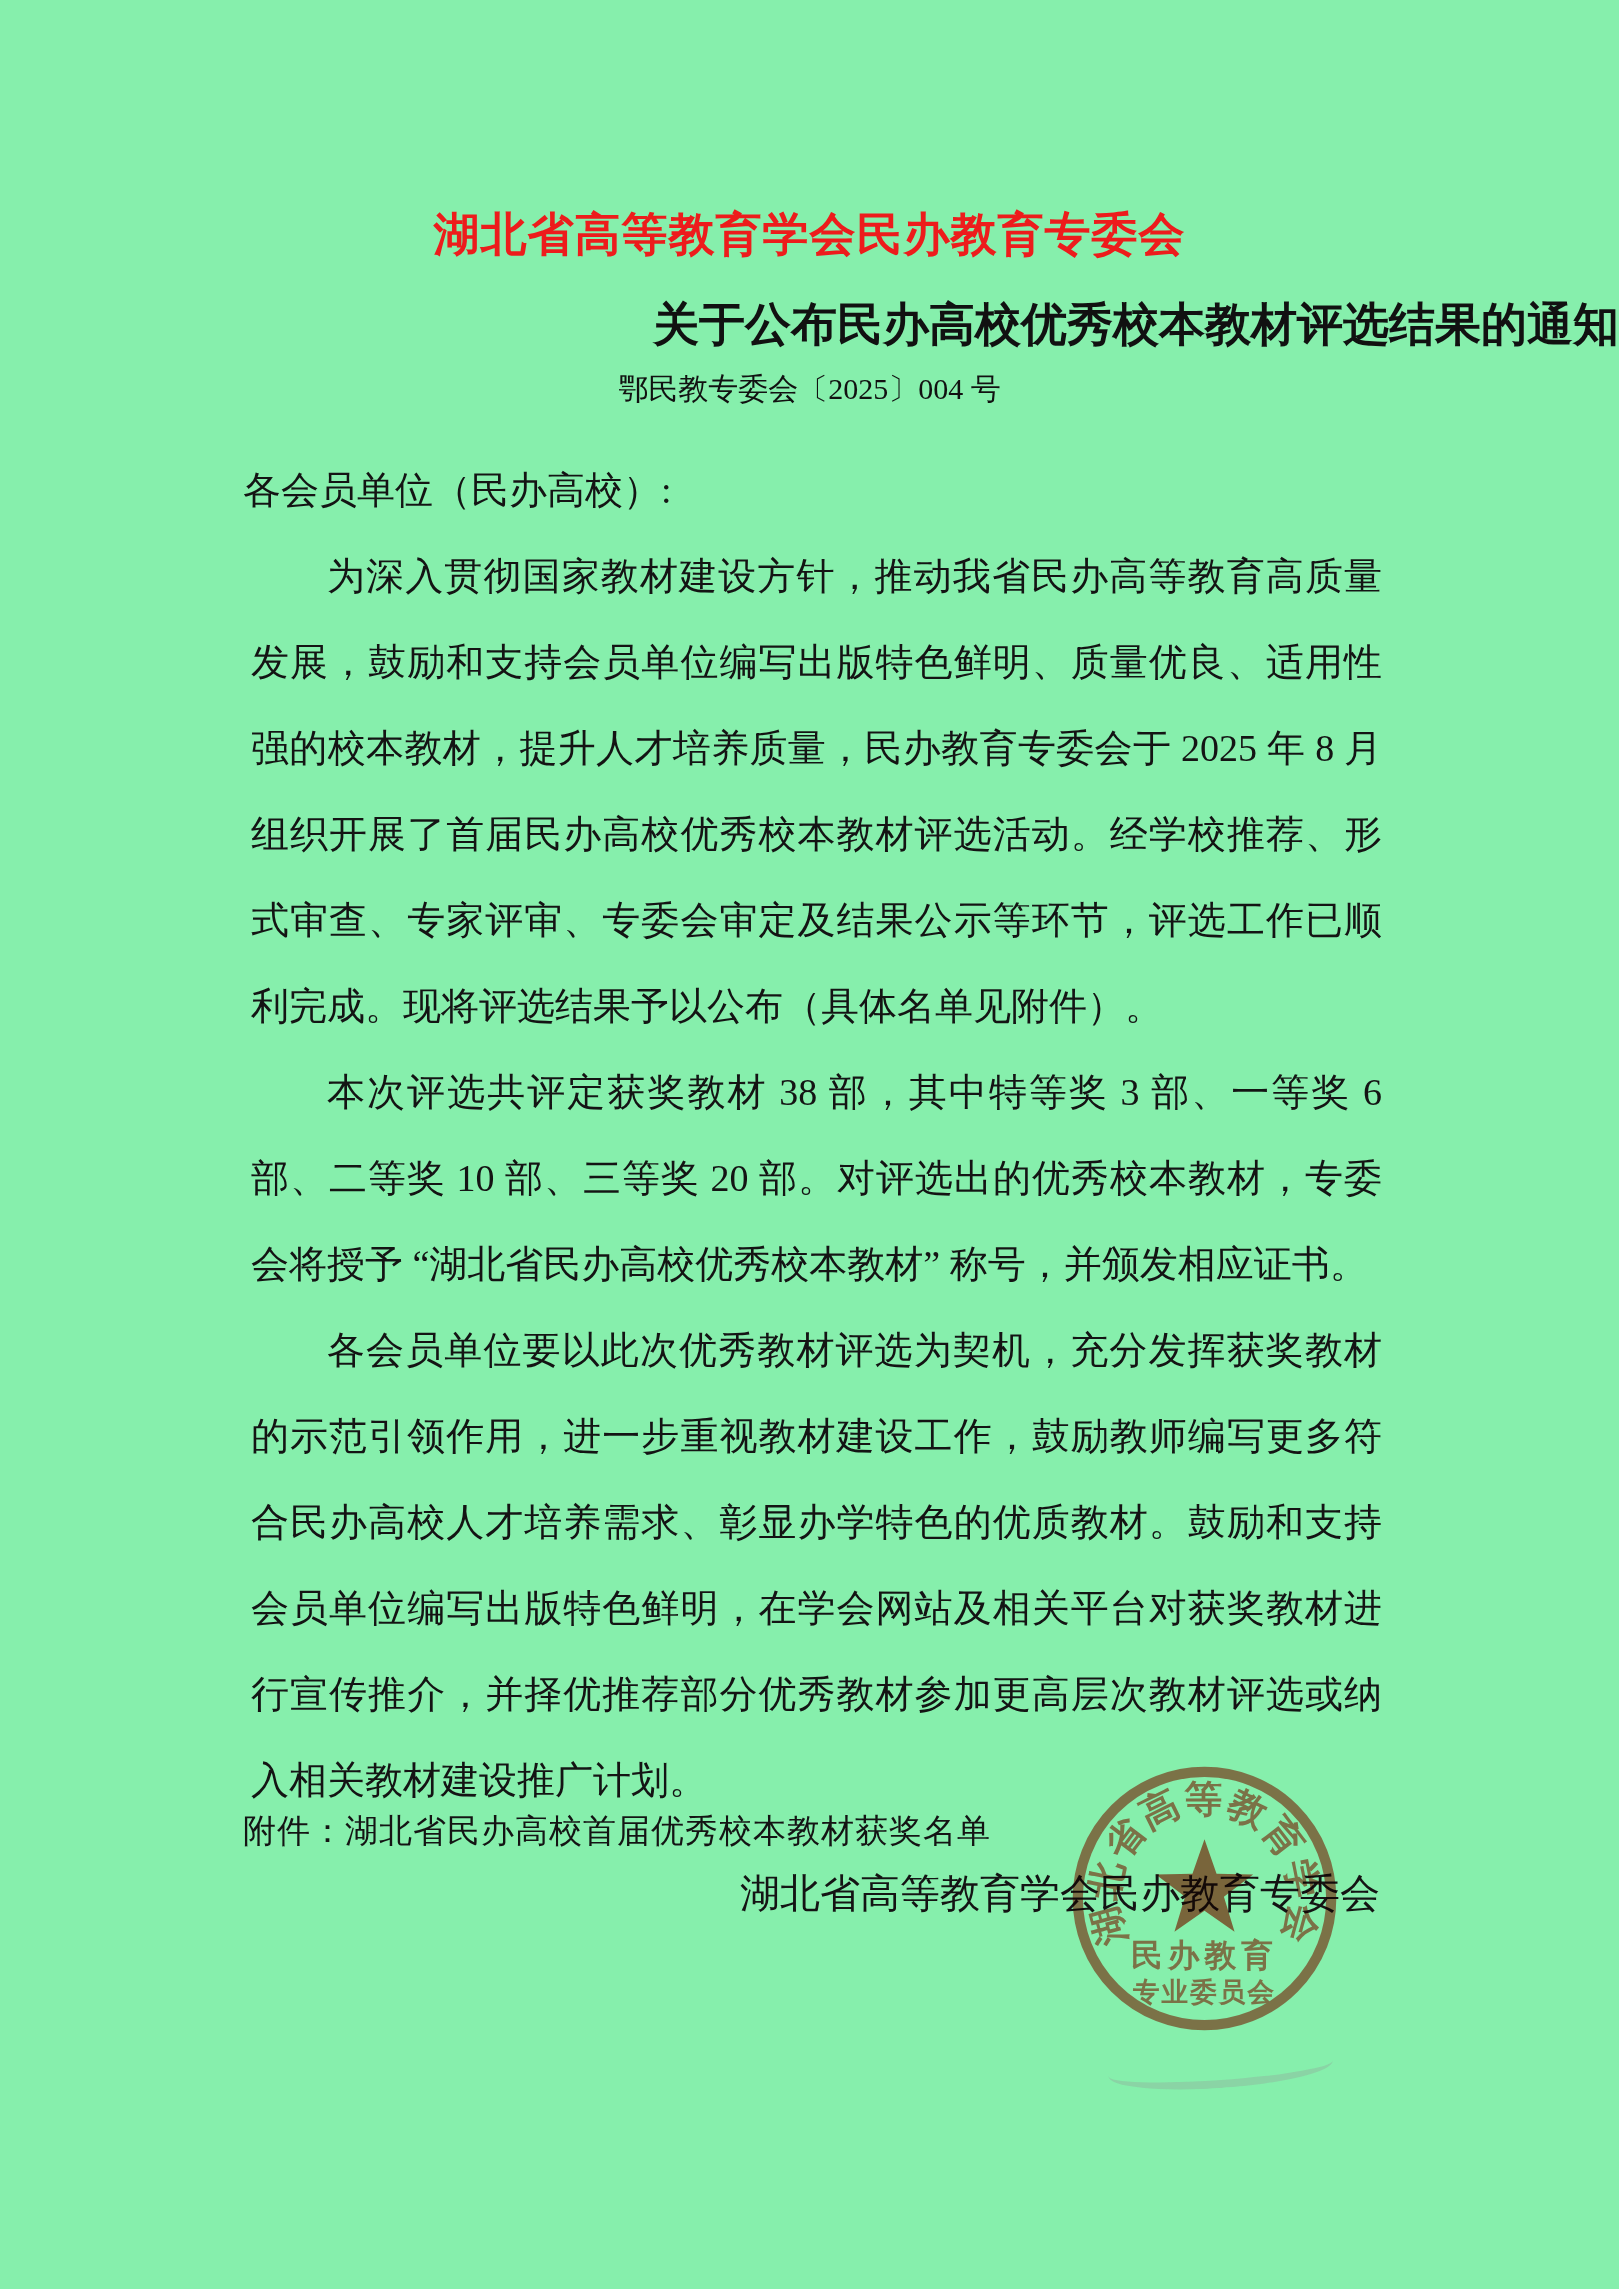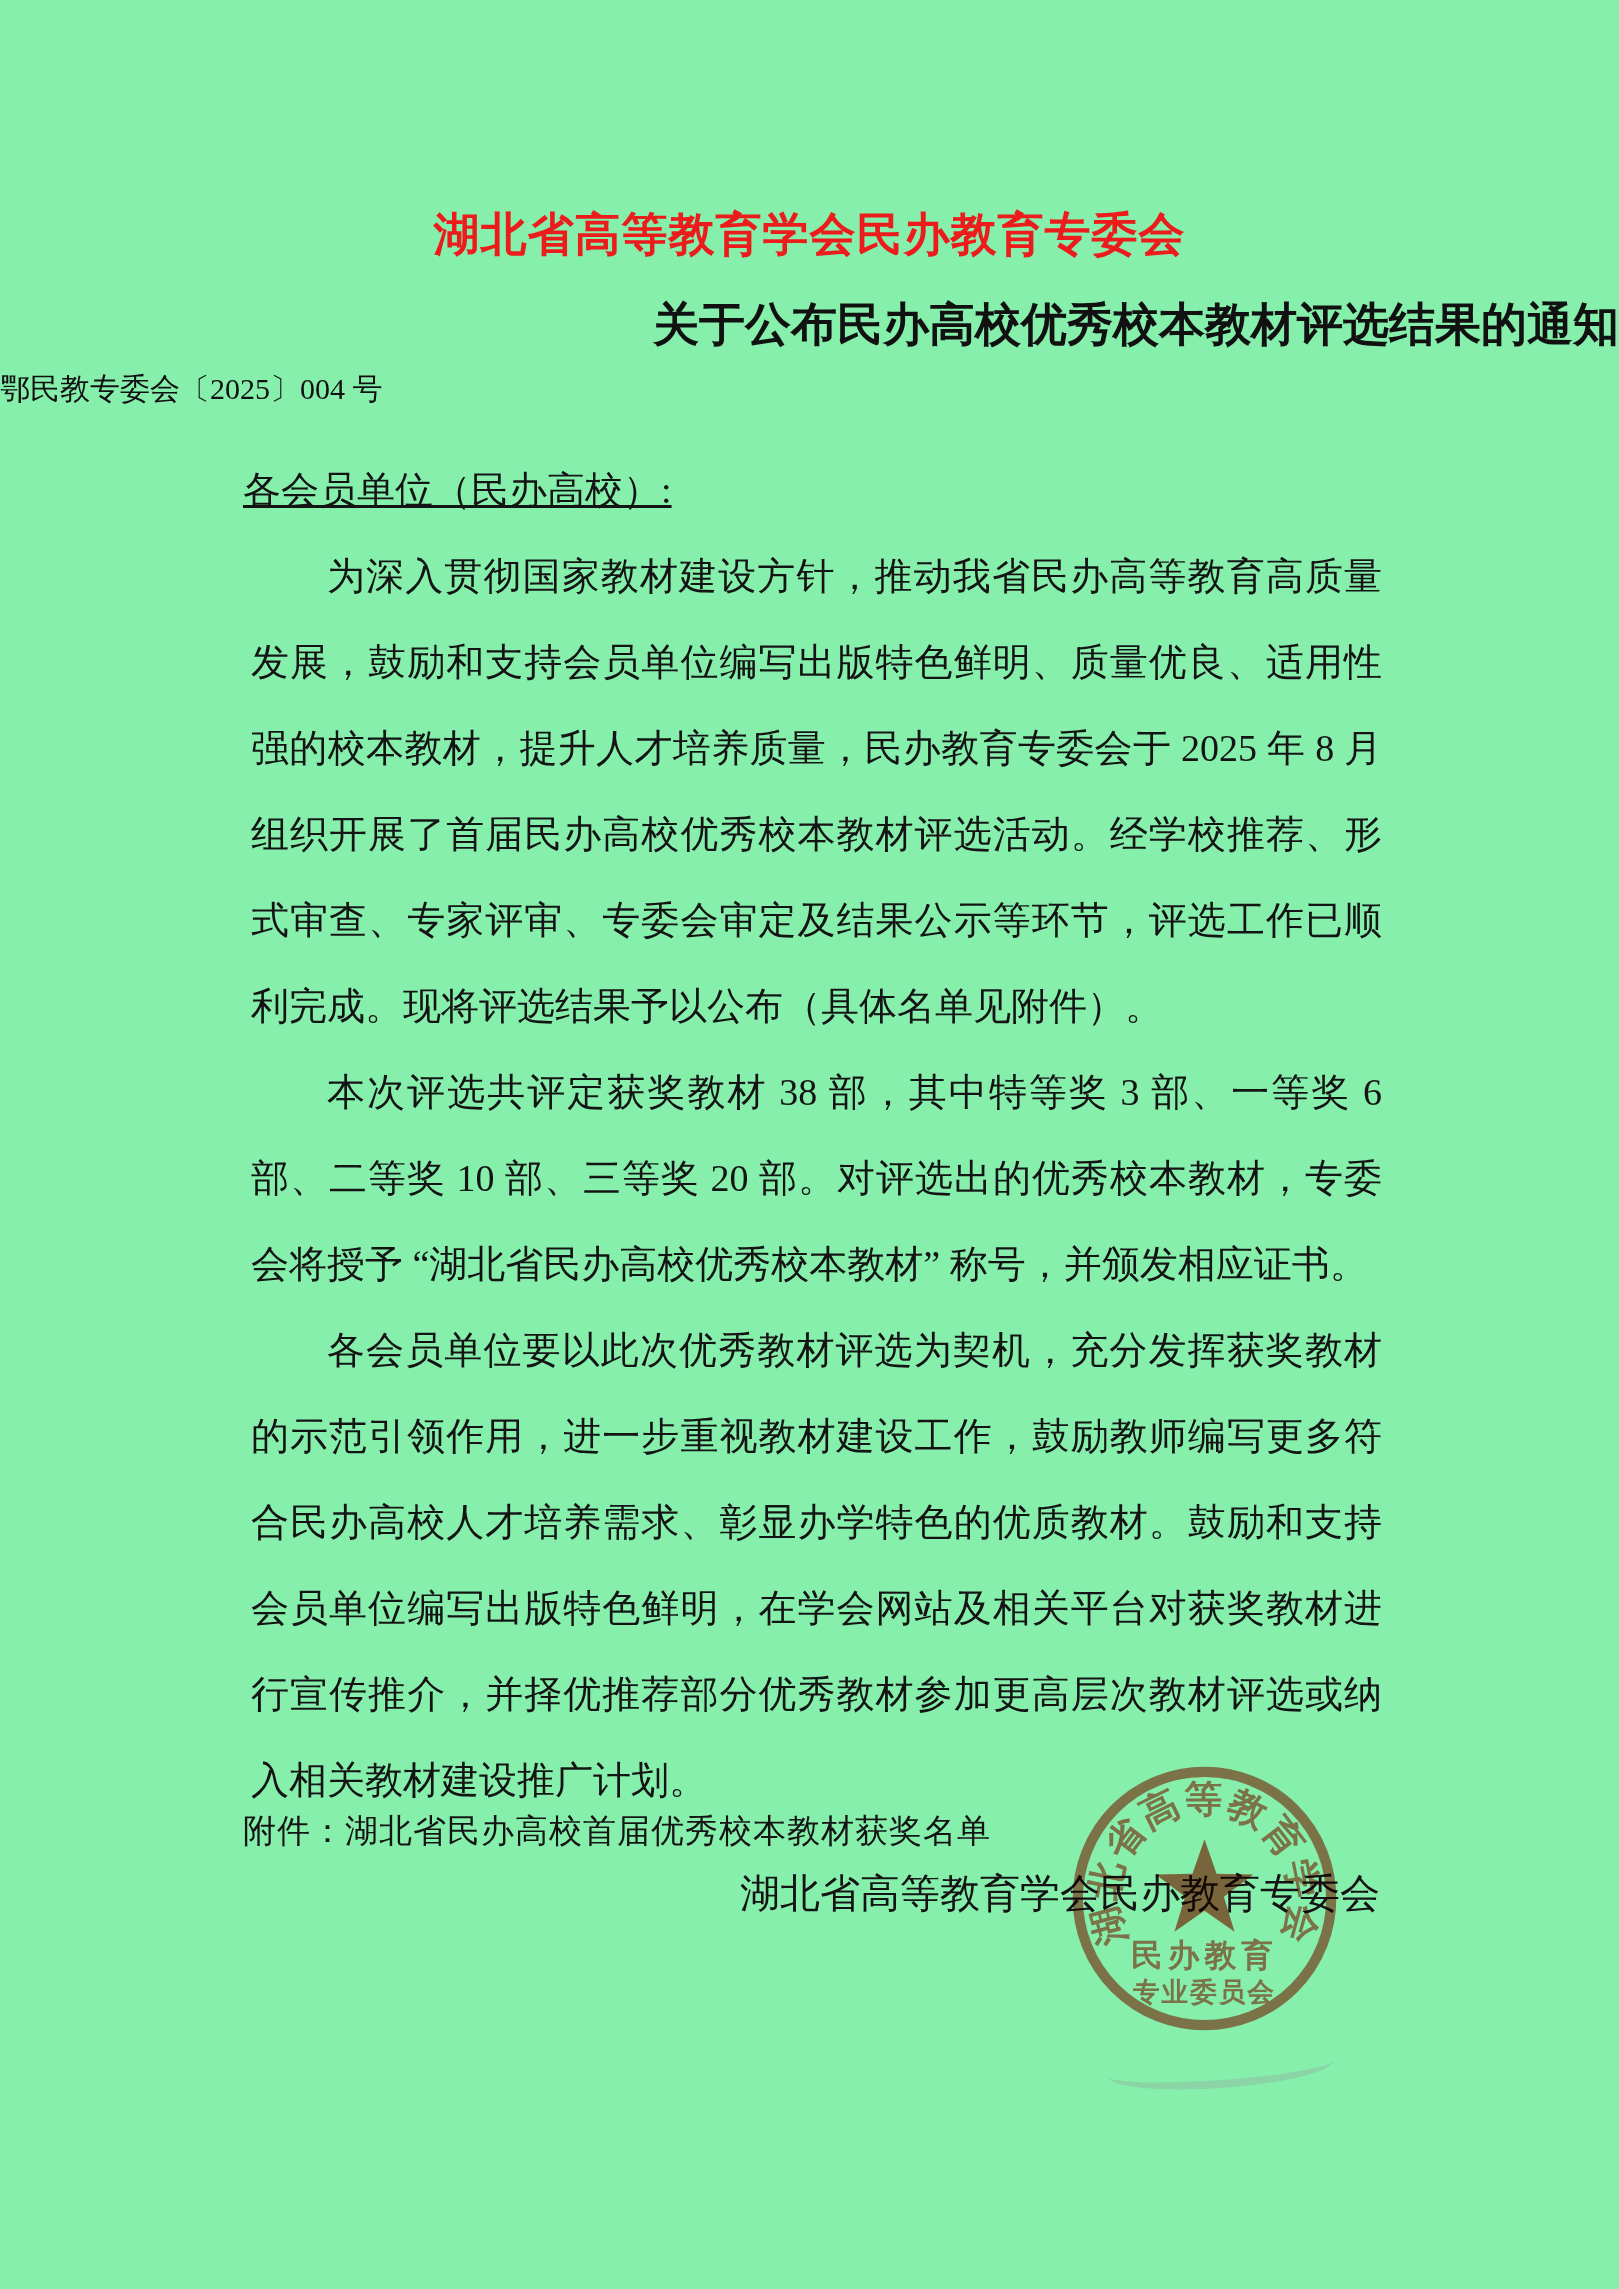--- a/index.html
+++ b/index.html
@@ -37,38 +37,38 @@
     font-weight: 700;
     font-size: 46px;
     color: #111111;
   }
 
   .doc-number {
     position: absolute;
     top: 369px;
     left: 0;
     width: 100%;
+    text-align: center;
     font-size: 30px;
     color: #111111;
   }
 
   .body-text {
     position: absolute;
     top: 447px;
     left: 243px;
     width: 1139px;
     font-size: 38px;
     line-height: 86px;
     color: #141414;
     text-align: justify;
     text-align-last: left;
   }
   .body-text .salutation {
     text-indent: 0;
-    text-decoration: underline;
   }
   .body-text p.para {
     text-indent: 2em;
     margin-left: 8px;
   }
 
   .attachment {
     position: absolute;
     top: 1809px;
     left: 243px;

